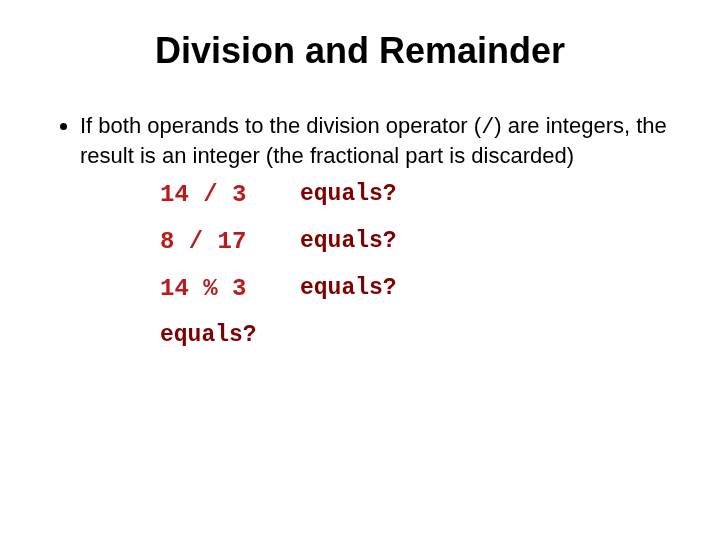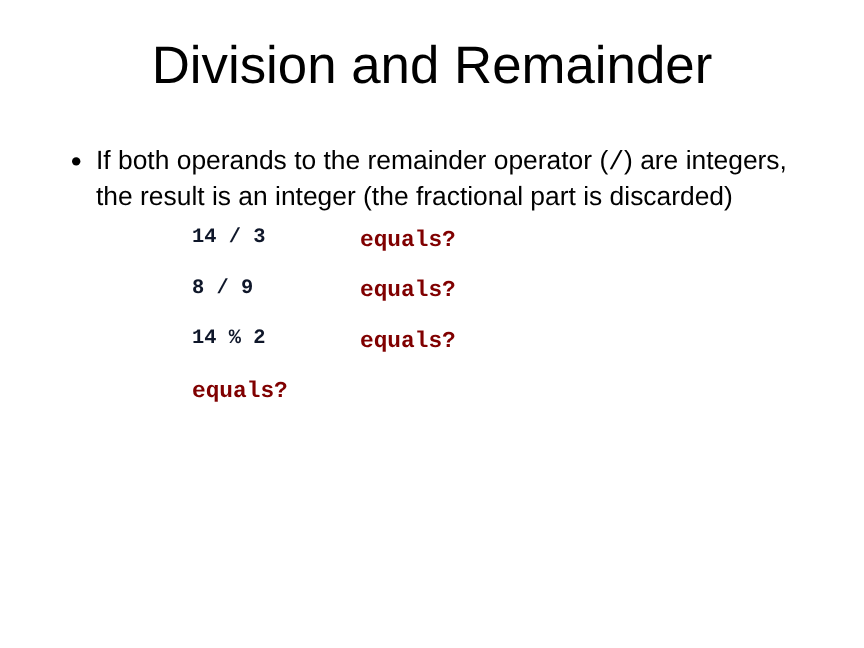--- a/index.html
+++ b/index.html
@@ -13,22 +13,22 @@
     box-sizing: border-box;
   }
   .slide {
     width: 720px;
     height: 540px;
     padding: 20px 40px 20px 40px;
     box-sizing: border-box;
   }
   .title {
     text-align: center;
-    font-size: 44px;
-    font-weight: normal;
+    font-size: 36px;
+    font-weight: bold;
     margin: 10px 0 40px 0;
   }
   ul.bullets {
     list-style: disc;
     margin: 0;
     padding-left: 40px;
   }
   ul.bullets > li {
     font-size: 22px;
     line-height: 1.25;
@@ -41,62 +41,62 @@
   .examples {
     margin: 10px 0 18px 120px;
   }
   .ex-row {
     display: flex;
     margin-bottom: 20px;
   }
   .ex-expr {
     font-family: "Courier New", Courier, monospace;
     font-weight: bold;
-    font-size: 17px;
-    color: #0f172a;
+    font-size: 24px;
+    color: #b91c1c;
     width: 140px;
   }
   .ex-eq {
     font-family: "Courier New", Courier, monospace;
     font-weight: bold;
-    font-size: 19px;
+    font-size: 23px;
     color: #800000;
   }
   .bullet2 {
     margin-top: 8px;
   }
 </style>
 </head>
 <body>
 
 <div class="slide">
 
   <h1 class="title">Division and Remainder</h1>
 
   <ul class="bullets">
     <li>
-      <span>If both operands to the remainder operator (</span><span class="code-op">/</span><span>) are integers, the result is an integer (the fractional part is discarded)</span>
+      <span>If both operands to the division operator (</span><span class="code-op">/</span><span>) are integers, the result is an integer (the fractional part is discarded)</span>
     </li>
   </ul>
 
   <div class="examples">
     <div class="ex-row">
       <span class="ex-expr">14 / 3</span>
       <span class="ex-eq">equals?</span>
     </div>
     <div class="ex-row">
-      <span class="ex-expr">8 / 9</span>
+      <span class="ex-expr">8 / 17</span>
       <span class="ex-eq">equals?</span>
     </div>
   </div>
 
 
   <div class="examples">
     <div class="ex-row">
-      <span class="ex-expr">14 % 2</span>
+      <span class="ex-expr">14 % 3</span>
       <span class="ex-eq">equals?</span>
     </div>
     <div class="ex-row">
       <span class="ex-eq">equals?</span>
     </div>
   </div>
 
 </div>
 
 </body></html>

